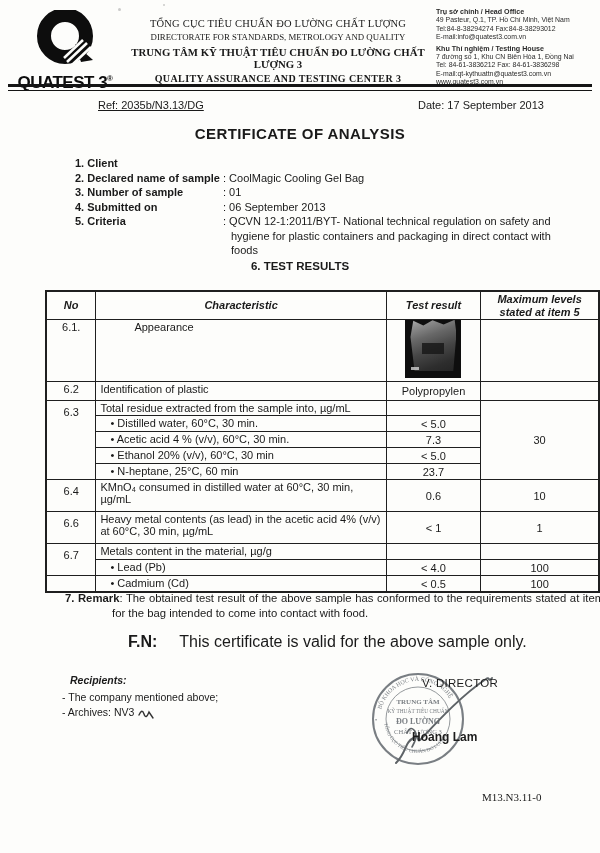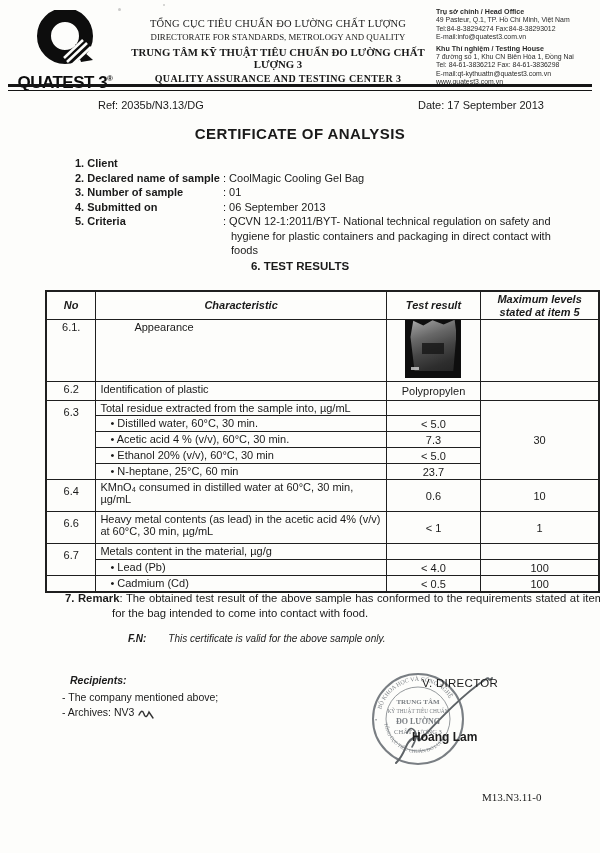--- a/index.html
+++ b/index.html
@@ -17,21 +17,21 @@
   .org-l3{font-size:10.8px;font-weight:700;margin-top:4px;}
   .org-l4{font-size:10px;font-weight:700;margin-top:3px;letter-spacing:.4px;}
   .contact-block{width:158px;font-size:6.9px;line-height:8.4px;color:#2a2a2a;padding-top:2px;}
   .contact-title{font-weight:700;font-size:7.1px;}
   .contact-group{margin-bottom:3px;}
 
   .rule{position:absolute;top:84px;left:8px;right:8px;height:2.5px;
         border-top:3.5px solid #151515;border-bottom:1.3px solid #151515;}
 
   
-  .ref{position:absolute;top:99px;left:98px;font-size:11px;}
+  .ref{position:absolute;top:99px;left:98px;font-size:11px;text-decoration:underline;}
   .date{position:absolute;top:99px;left:418px;font-size:11px;}
 
   .title{position:absolute;top:125px;left:0;width:100%;text-align:center;
          font-size:15px;font-weight:700;letter-spacing:.4px;}
 
   
   .info{position:absolute;top:156px;left:75px;width:492px;font-size:11px;line-height:14.5px;}
   .info-row{display:grid;grid-template-columns:148px 1fr;}
   .info-label{font-weight:700;}
   .info-value{padding-left:8px;text-indent:-8px;}
@@ -60,21 +60,21 @@
   .photo .bag{position:absolute;left:5px;right:5px;top:3px;bottom:7px;opacity:.92;
     background:linear-gradient(160deg,#c2c2c2 0%,#9a9a9a 14%,#6f6f6f 34%,#4a4a4a 58%,#303030 82%,#262626 100%);
     clip-path:polygon(6% 3%,28% 12%,48% 2%,72% 10%,96% 1%,100% 28%,93% 100%,9% 100%,0% 34%);}
   .photo .tag{position:absolute;left:17px;top:27px;width:22px;height:11px;background:#191919;opacity:.85;}
   .photo .fleck{position:absolute;left:6px;bottom:8px;width:8px;height:3px;background:#cfcfcf;opacity:.8;}
 
   
   .remark{position:absolute;top:591px;left:65px;width:502px;font-size:11.3px;line-height:15px;
           text-align:justify;padding-left:47px;text-indent:-47px;}
   .remark-label{font-weight:700;}
-  .fn{position:absolute;top:633px;left:128px;font-size:10px;font-style:italic;}
+  .fn{position:absolute;top:633px;left:128px;font-size:16px;}
   .fn-label{font-weight:700;margin-right:22px;}
 
   
   .recipients{position:absolute;top:673px;left:62px;font-size:10.5px;line-height:15px;}
   .recipients-title{font-weight:700;font-style:italic;margin-left:8px;margin-bottom:2px;}
   .squiggle{display:inline-block;vertical-align:-4px;margin-left:2px;}
 
   
   .sig-zone{position:absolute;top:663px;left:358px;width:212px;height:130px;}
   .stamp-svg{position:absolute;left:0;top:0;opacity:.82;}

